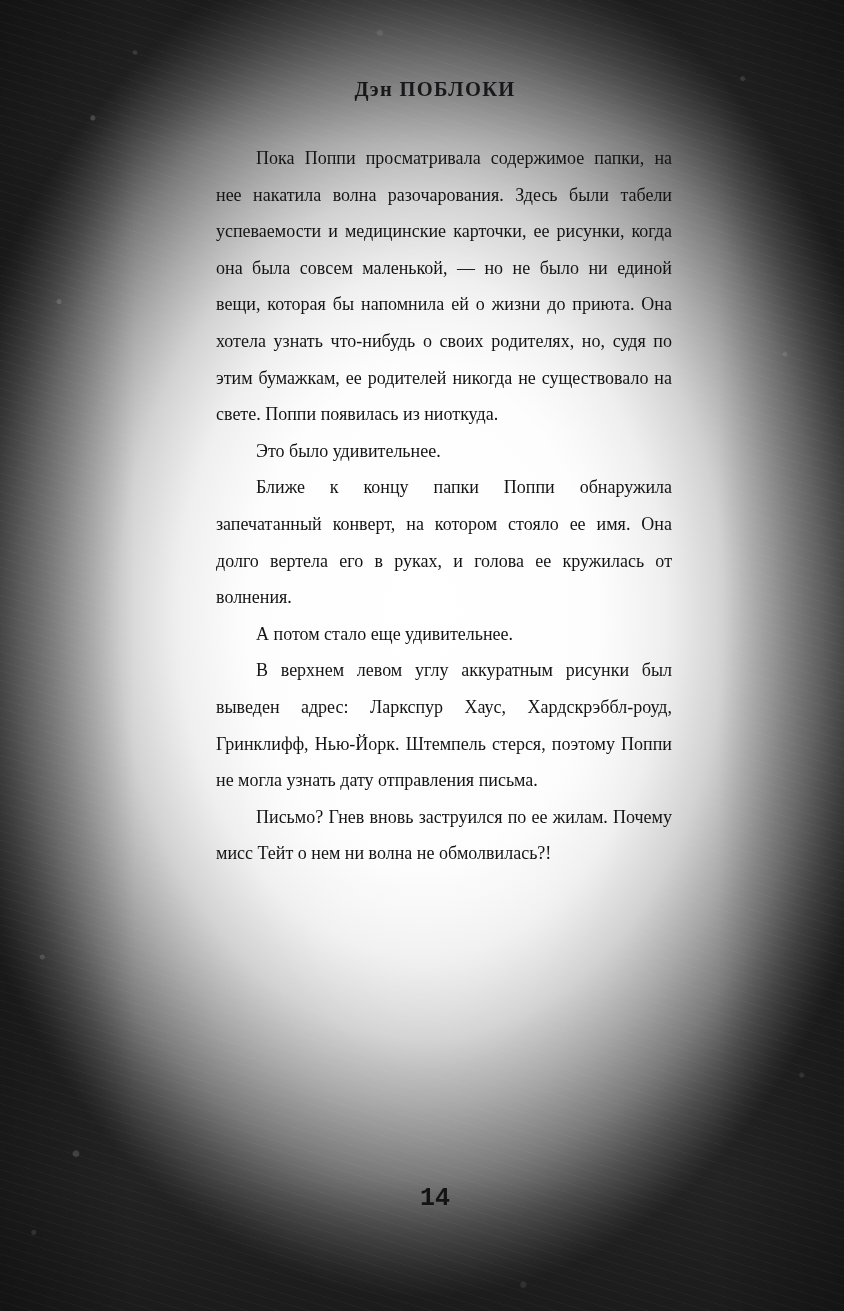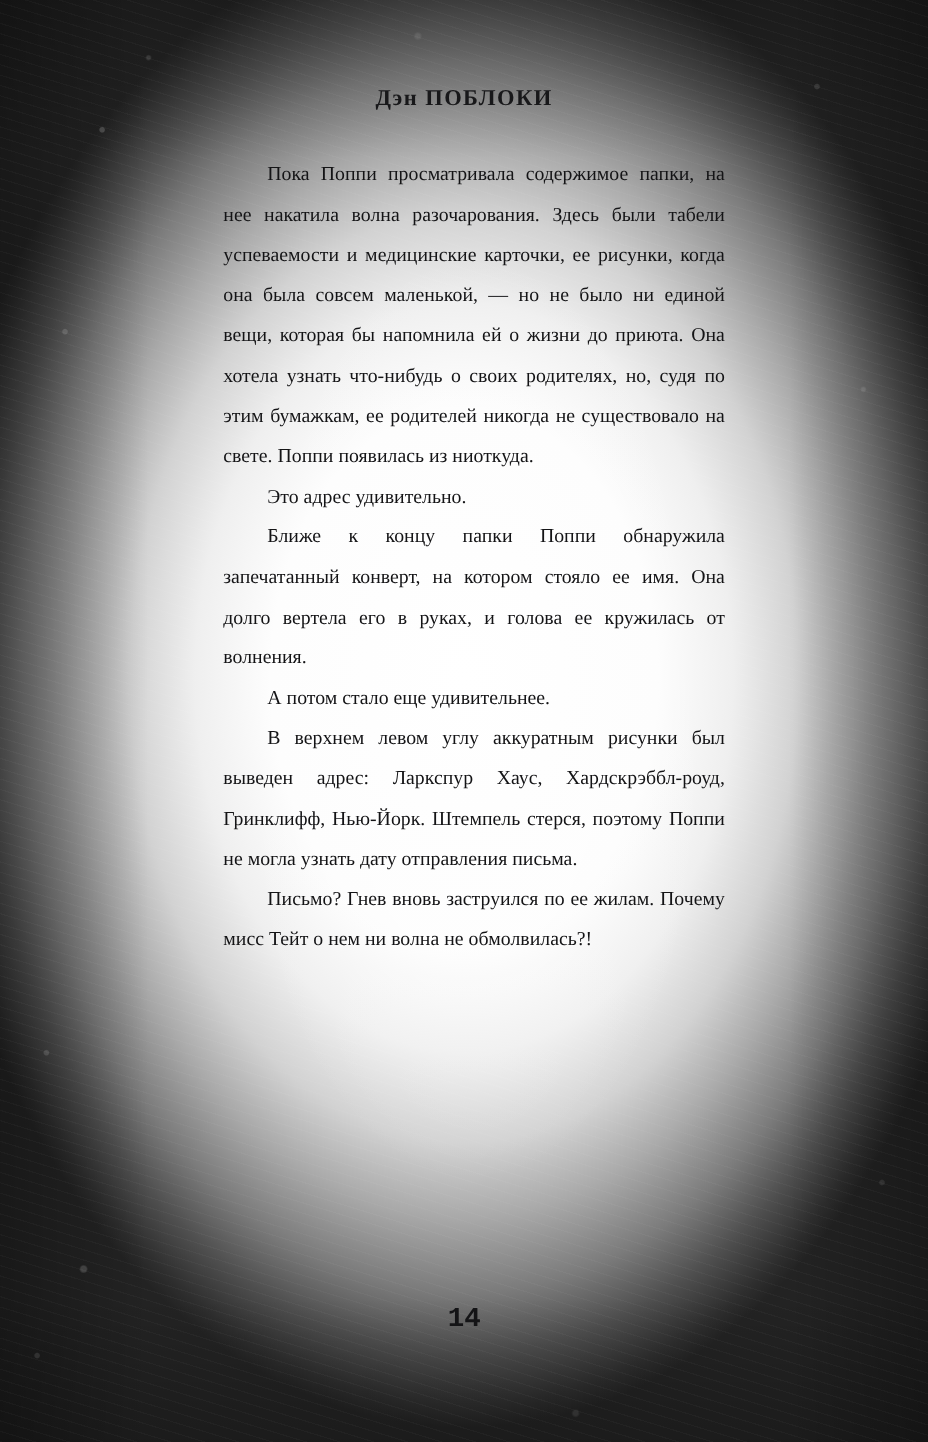--- a/index.html
+++ b/index.html
@@ -49,21 +49,21 @@
     background:
       linear-gradient(90deg, rgba(0,0,0,0.30) 0, rgba(0,0,0,0) 16%),
       linear-gradient(270deg, rgba(0,0,0,0.28) 0, rgba(0,0,0,0) 15%),
       linear-gradient(180deg, rgba(0,0,0,0.22) 0, rgba(0,0,0,0) 11%),
       linear-gradient(0deg, rgba(0,0,0,0.22) 0, rgba(0,0,0,0) 10%);
     pointer-events: none;
   }
 
   .content {
     position: absolute;
-    left: 0;
+    left: 13px;
     top: 0;
     width: 720px;
     height: 1311px;
   }
 
   .running-head {
     position: absolute;
     top: 78px;
     left: 0;
     width: 844px;
@@ -124,21 +124,21 @@
   <div class="paper-glow"></div>
   <div class="bg-streaks"></div>
   <div class="bg-grain"></div>
 
   <div class="content">
 
     <div class="running-head">Дэн ПОБЛОКИ</div>
 
     <div class="body-text">
       <p>Пока Поппи просматривала содержимое папки, на нее накатила волна разочарования. Здесь были табели успеваемости и медицинские карточки, ее рисунки, когда она была совсем маленькой, — но не было ни единой вещи, которая бы напомнила ей о жизни до приюта. Она хотела узнать что-нибудь о своих родителях, но, судя по этим бумажкам, ее родителей никогда не существовало на свете. Поппи появилась из ниоткуда.</p>
-      <p>Это адрес удивительно.</p>
+      <p>Это было удивительнее.</p>
       <p>Ближе к концу папки Поппи обнаружила запечатанный конверт, на котором стояло ее имя. Она долго вертела его в руках, и голова ее кружилась от волнения.</p>
       <p>А потом стало еще удивительнее.</p>
       <p>В верхнем левом углу аккуратным рисунки был выведен адрес: Ларкспур Хаус, Хардскрэббл-роуд, Гринклифф, Нью-Йорк. Штемпель стерся, поэтому Поппи не могла узнать дату отправления письма.</p>
       <p>Письмо? Гнев вновь заструился по ее жилам. Почему мисс Тейт о нем ни волна не обмолвилась?!</p>
     </div>
 
     <div class="folio">14</div>
 
   </div>
 </div>

